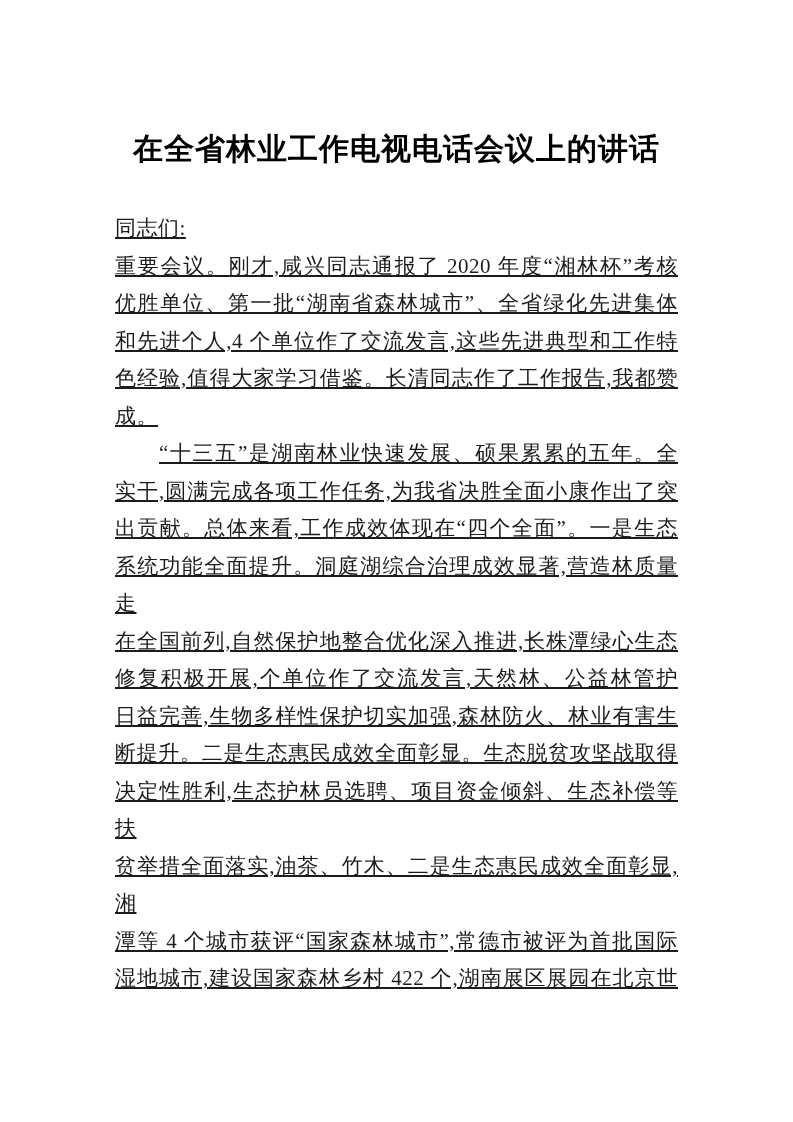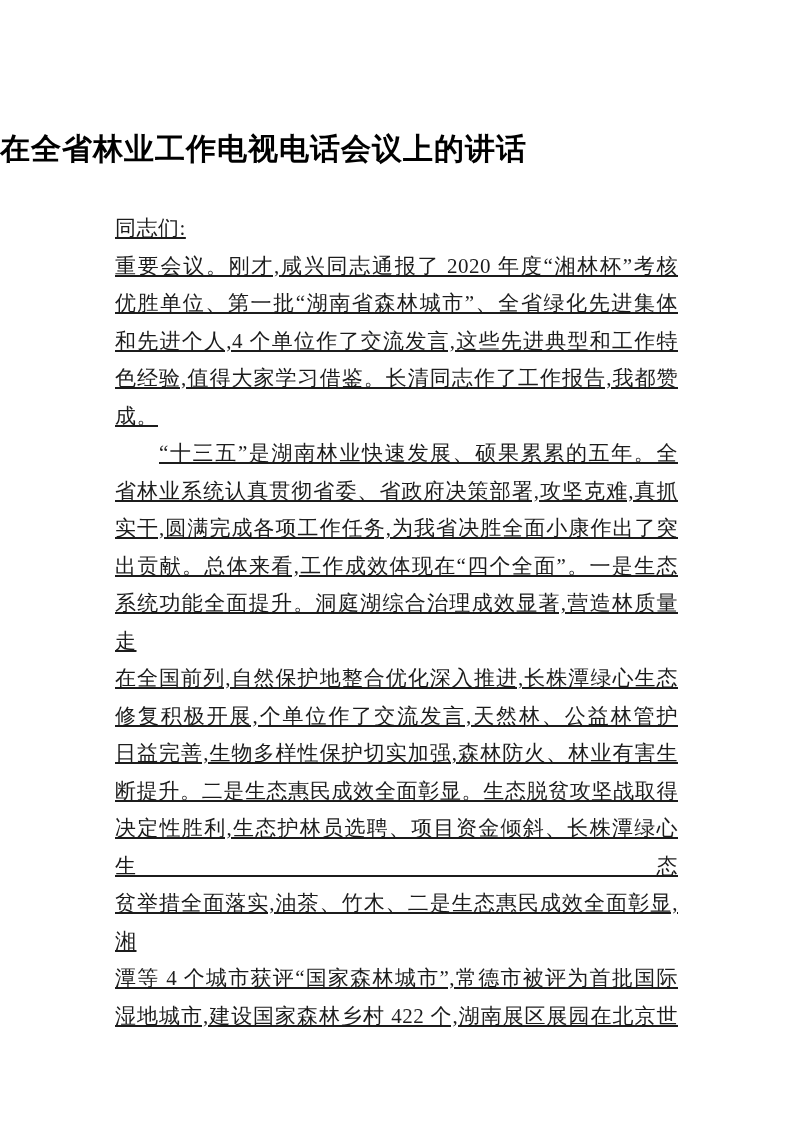--- a/index.html
+++ b/index.html
@@ -15,20 +15,21 @@
     overflow: hidden;
     font-family: "Liberation Serif", "DejaVu Serif", serif;
     color: #1c1c1c;
   }
   .doc-title {
     position: absolute;
     top: 126px;
     left: 0;
     width: 793px;
     margin: 0;
+    text-align: center;
     font-size: 30px;
     line-height: 46px;
     font-weight: bold;
     color: #000000;
     letter-spacing: 1px;
   }
   .doc-body {
     position: absolute;
     top: 210px;
     left: 115px;
@@ -67,27 +68,26 @@
 
     <div class="line">同志们:</div>
 
     <div class="line j">重要会议。刚才,咸兴同志通报了 2020 年度“湘林杯”考核</div>
     <div class="line j">优胜单位、第一批“湖南省森林城市”、全省绿化先进集体</div>
     <div class="line j">和先进个人,4 个单位作了交流发言,这些先进典型和工作特</div>
     <div class="line j">色经验,值得大家学习借鉴。长清同志作了工作报告,我都赞</div>
     <div class="line">成。</div>
 
     <div class="line j first">“十三五”是湖南林业快速发展、硕果累累的五年。全</div>
-    <div class="line j">省林业系统认真贯彻省委、省政府决策部署,攻坚克难,真抓</div>
     <div class="line j">实干,圆满完成各项工作任务,为我省决胜全面小康作出了突</div>
     <div class="line j">出贡献。总体来看,工作成效体现在“四个全面”。一是生态</div>
     <div class="line j">系统功能全面提升。洞庭湖综合治理成效显著,营造林质量走</div>
     <div class="line j">在全国前列,自然保护地整合优化深入推进,长株潭绿心生态</div>
     <div class="line j">修复积极开展,个单位作了交流发言,天然林、公益林管护</div>
     <div class="line j">日益完善,生物多样性保护切实加强,森林防火、林业有害生</div>
     <div class="line j">断提升。二是生态惠民成效全面彰显。生态脱贫攻坚战取得</div>
-    <div class="line j">决定性胜利,生态护林员选聘、项目资金倾斜、长株潭绿心生态</div>
+    <div class="line j">决定性胜利,生态护林员选聘、项目资金倾斜、生态补偿等扶</div>
     <div class="line j">贫举措全面落实,油茶、竹木、二是生态惠民成效全面彰显,湘</div>
     <div class="line j">潭等 4 个城市获评“国家森林城市”,常德市被评为首批国际</div>
     <div class="line j">湿地城市,建设国家森林乡村 422 个,湖南展区展园在北京世</div>
 
   </div>
 </div>
 
 </body></html>

